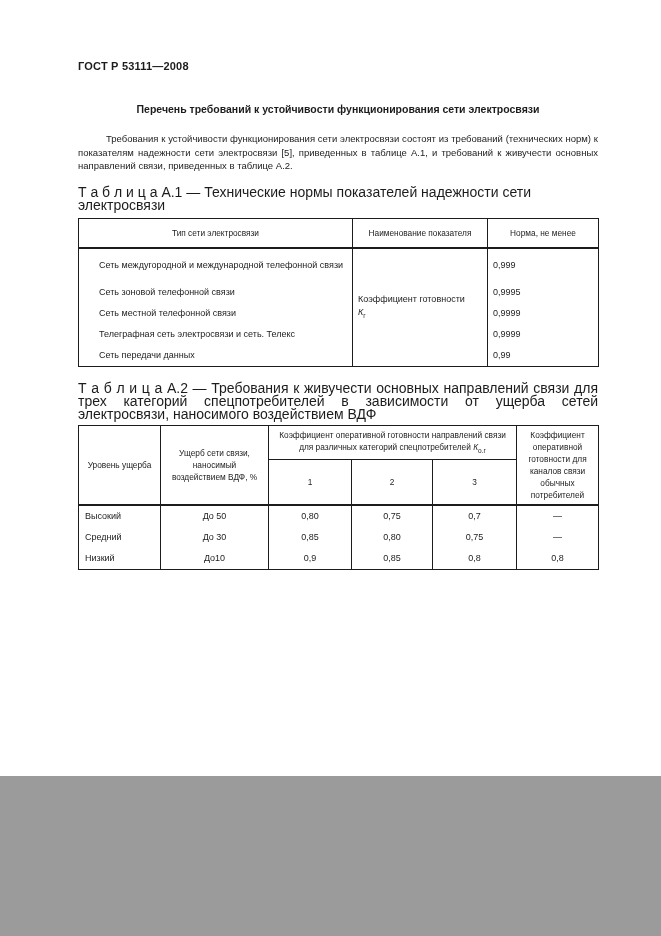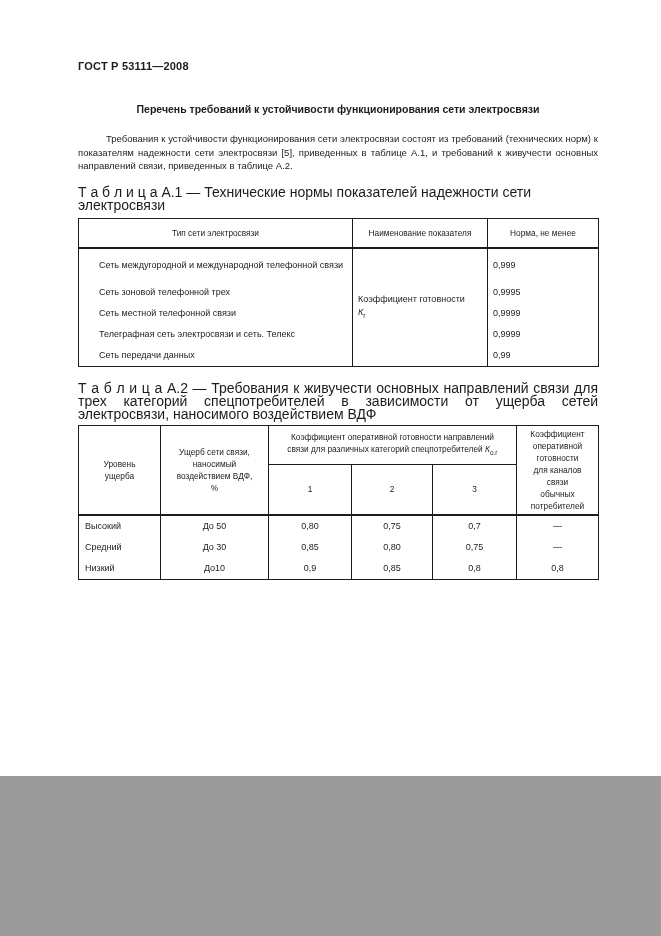--- a/index.html
+++ b/index.html
@@ -58,21 +58,21 @@
   }
   .gtable { border: 1px solid #1c1c1c; border-top-width: 1.5px; margin-top: 6px; }
   .gtable th {
     border: 1px solid #1c1c1c;
     border-bottom: 2px solid #1c1c1c;
     font-weight: normal;
     font-size: 8.3px;
     line-height: 12px;
     text-align: center;
     vertical-align: middle;
-    padding: 2px 12px;
+    padding: 2px 4px;
   }
   .gtable td {
     border-left: 1px solid #1c1c1c;
     border-right: 1px solid #1c1c1c;
     border-top: none;
     border-bottom: none;
     font-size: 9px;
     line-height: 13px;
     padding: 4px 5px;
     vertical-align: middle;
@@ -137,21 +137,21 @@
       <tbody>
         <tr class="row-tall">
           <td class="type-cell">Сеть междугородной и международной телефонной связи</td>
           <td class="ind-cell" rowspan="5">
             <div>Коэффициент готовности</div>
             <div><i class="sym">К</i><sub class="symsub">г</sub></div>
           </td>
           <td class="norm-cell">0,999</td>
         </tr>
         <tr class="row-std">
-          <td class="type-cell">Сеть зоновой телефонной трех</td>
+          <td class="type-cell">Сеть зоновой телефонной связи</td>
           <td class="norm-cell">0,9995</td>
         </tr>
         <tr class="row-std">
           <td class="type-cell">Сеть местной телефонной связи</td>
           <td class="norm-cell">0,9999</td>
         </tr>
         <tr class="row-std">
           <td class="type-cell">Телеграфная сеть электросвязи и сеть. Телекс</td>
           <td class="norm-cell">0,9999</td>
         </tr>

